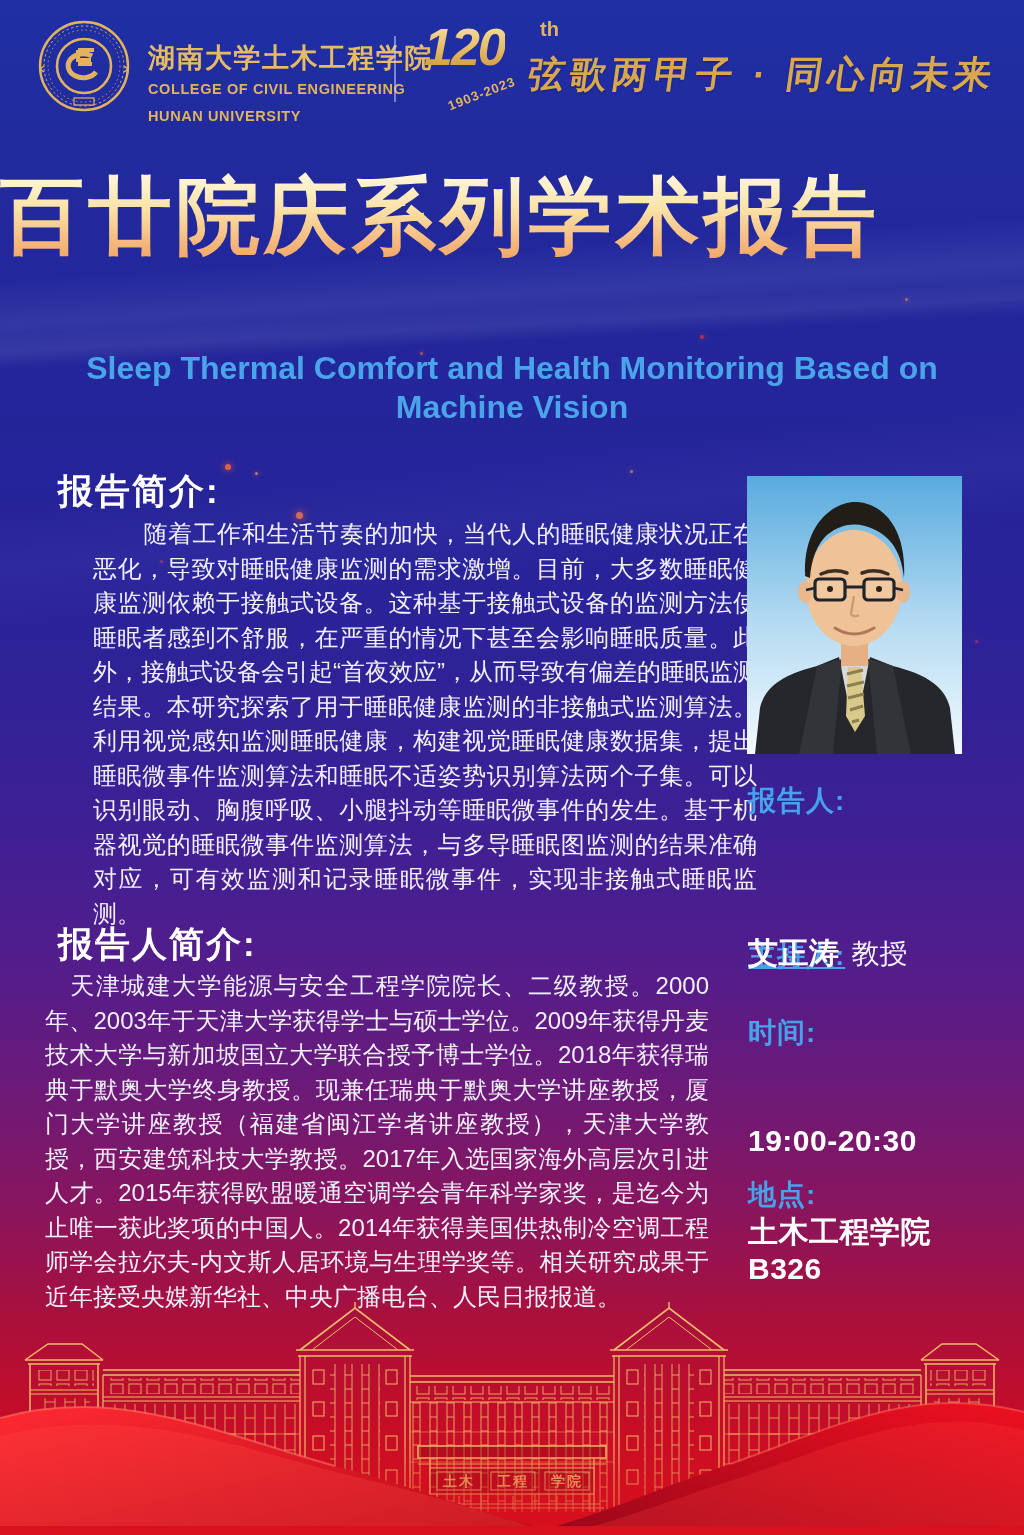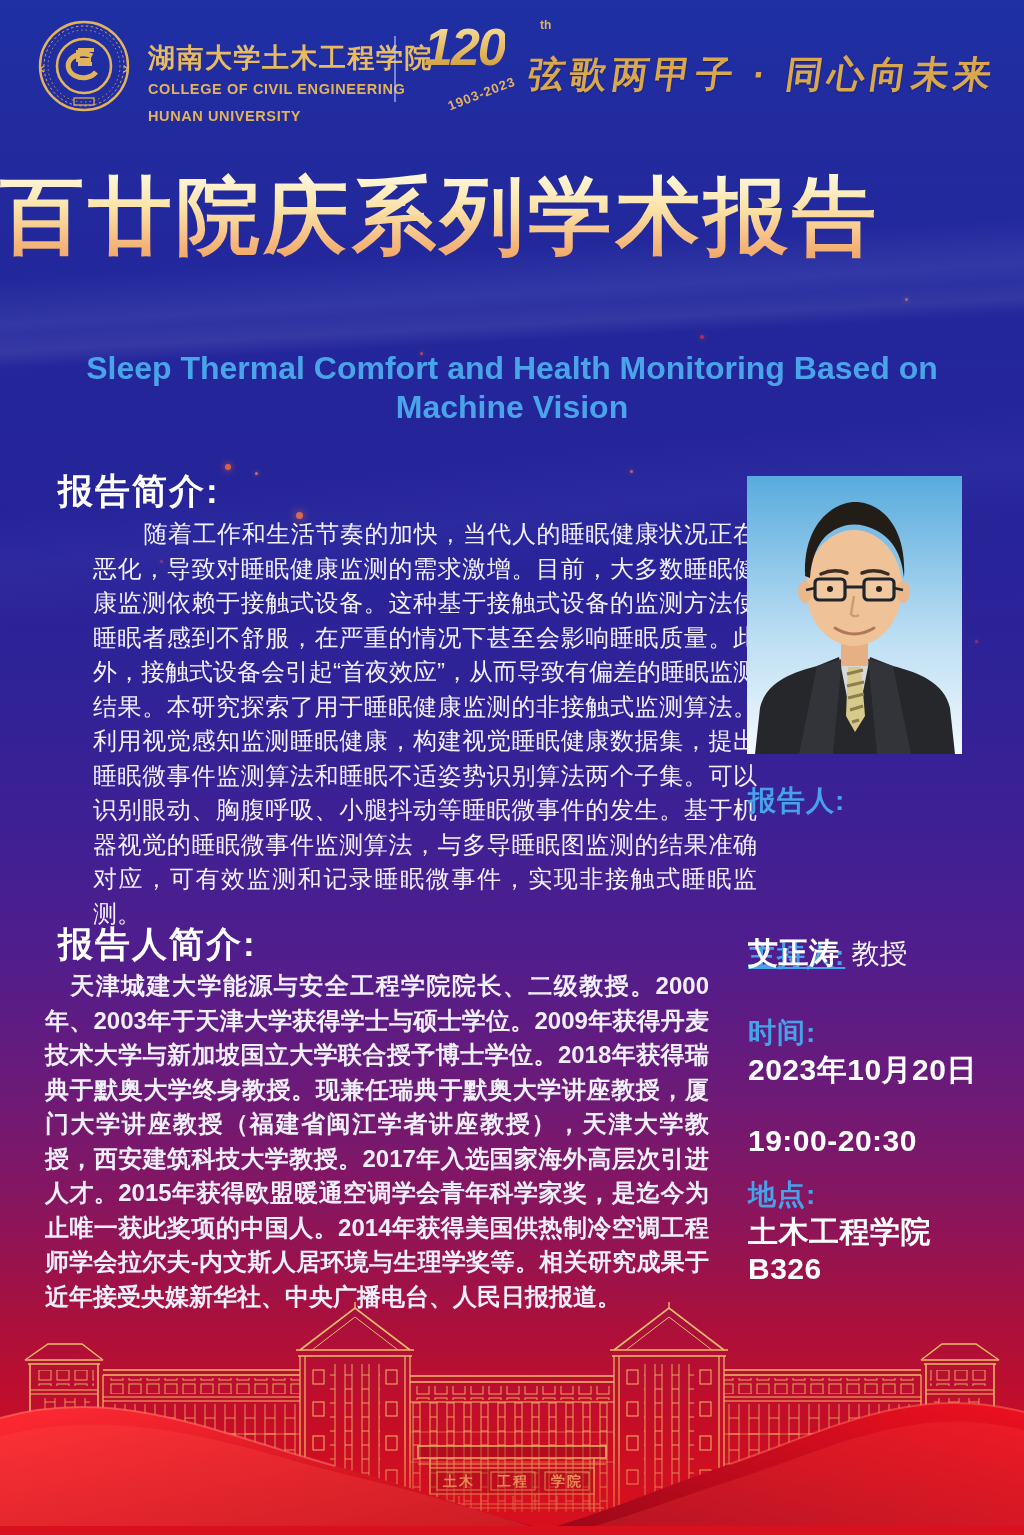--- a/index.html
+++ b/index.html
@@ -20,21 +20,21 @@
       background:linear-gradient(180deg,rgba(150,160,255,0),rgba(150,160,255,.05),rgba(150,160,255,0));}
   
   .p{position:absolute;border-radius:50%;pointer-events:none;}
   
   .college-cn{font-size:27px;font-weight:bold;color:#e7bb63;letter-spacing:1.5px;margin-top:8px;}
   .college-en{font-size:14.5px;font-weight:bold;color:#e2b35f;letter-spacing:.6px;line-height:19px;margin-top:4px;}
   .divider{left:394px;top:36px;width:2px;height:66px;background:rgba(195,210,255,.55);}
   .anniv-num{left:424px;top:14px;font-size:52px;line-height:66px;font-weight:900;font-style:italic;
      background:linear-gradient(180deg,#f8e3a6 10%,#e4b963 55%,#c08c2e 100%);
      -webkit-background-clip:text;background-clip:text;color:transparent;letter-spacing:-2px;}
-  .anniv-th{left:540px;top:18px;font-size:12px;font-weight:bold;color:#e2b35f;text-align:right;}
+  .anniv-th{left:540px;top:18px;font-size:20px;font-weight:bold;color:#e2b35f;text-align:right;}
   .anniv-years{left:446px;top:86px;font-size:13px;font-weight:bold;color:#e2b35f;
      transform:rotate(-21deg);letter-spacing:1px;}
   .slogan{right:28px;top:50px;font-size:37px;font-weight:bold;color:#d9a84e;
      letter-spacing:5px;transform:skewX(-8deg);text-shadow:0 1px 2px rgba(0,0,0,.25);}
   
   .series-title{top:166px;width:100%;text-align:left;font-size:84px;line-height:100px;font-weight:900;letter-spacing:4px;
      background:linear-gradient(180deg,#fef7dd 8%,#fbe3a8 42%,#f4b478 80%,#ef9f5e 100%);
      -webkit-background-clip:text;background-clip:text;color:transparent;}
   .topic-cn{top:283px;width:100%;text-align:center;font-size:42px;font-weight:900;color:#ffffff;letter-spacing:1px;}
   .topic-en{top:349px;width:100%;text-align:center;font-size:32px;line-height:39px;font-weight:bold;color:#4aa4ea;}
@@ -99,21 +99,21 @@
   <div class="abs series-title">百廿院庆系列学术报告</div>
   <div class="abs topic-en" style="top:349px;">
     <div>Sleep Thermal Comfort and Health Monitoring Based on</div>
     <div>Machine Vision</div>
   </div>
 
   <div class="abs sec-head" style="left:58px;top:468px;">报告简介:</div>
   <div class="abs body-text abstract-body" style="left:45px;top:517px;margin-left:48px;">随着工作和生活节奏的加快，当代人的睡眠健康状况正在恶化，导致对睡眠健康监测的需求激增。目前，大多数睡眠健康监测依赖于接触式设备。这种基于接触式设备的监测方法使睡眠者感到不舒服，在严重的情况下甚至会影响睡眠质量。此外，接触式设备会引起“首夜效应”，从而导致有偏差的睡眠监测结果。本研究探索了用于睡眠健康监测的非接触式监测算法。利用视觉感知监测睡眠健康，构建视觉睡眠健康数据集，提出睡眠微事件监测算法和睡眠不适姿势识别算法两个子集。可以识别眼动、胸腹呼吸、小腿抖动等睡眠微事件的发生。基于机器视觉的睡眠微事件监测算法，与多导睡眠图监测的结果准确对应，可有效监测和记录睡眠微事件，实现非接触式睡眠监测。</div>
 
   <div class="abs sec-head" style="left:58px;top:921px;">报告人简介:</div>
-  <div class="abs body-text bio-body" style="left:45px;top:969px;font-weight:bold;">天津城建大学能源与安全工程学院院长、二级教授。2000年、2003年于天津大学获得学士与硕士学位。2009年获得丹麦技术大学与新加坡国立大学联合授予博士学位。2018年获得瑞典于默奥大学终身教授。现兼任瑞典于默奥大学讲座教授，厦门大学讲座教授（福建省闽江学者讲座教授），天津大学教授，西安建筑科技大学教授。2017年入选国家海外高层次引进人才。2015年获得欧盟暖通空调学会青年科学家奖，是迄今为止唯一获此奖项的中国人。2014年获得美国供热制冷空调工程师学会拉尔夫-内文斯人居环境与生理学奖等。相关研究成果于近年接受央媒新华社、中央广播电台、人民日报报道。</div>
+  <div class="abs body-text bio-body" style="left:45px;top:969px;">天津城建大学能源与安全工程学院院长、二级教授。2000年、2003年于天津大学获得学士与硕士学位。2009年获得丹麦技术大学与新加坡国立大学联合授予博士学位。2018年获得瑞典于默奥大学终身教授。现兼任瑞典于默奥大学讲座教授，厦门大学讲座教授（福建省闽江学者讲座教授），天津大学教授，西安建筑科技大学教授。2017年入选国家海外高层次引进人才。2015年获得欧盟暖通空调学会青年科学家奖，是迄今为止唯一获此奖项的中国人。2014年获得美国供热制冷空调工程师学会拉尔夫-内文斯人居环境与生理学奖等。相关研究成果于近年接受央媒新华社、中央广播电台、人民日报报道。</div>
 
   <svg class="abs photo" viewBox="0 0 215 278">
     <defs>
       <linearGradient id="sky" x1="0" y1="0" x2="0" y2="1">
         <stop offset="0" stop-color="#58abde"></stop>
           <stop offset=".55" stop-color="#b8dcf2"></stop>
           <stop offset="1" stop-color="#f2fafe"></stop>
       </linearGradient>
     </defs>
     <rect width="215" height="278" fill="url(#sky)"></rect>
@@ -142,21 +142,20 @@
   </svg>
 
   <div class="abs blue-label" style="left:748px;top:782px;">报告人:</div>
 
   <div class="abs blue-label" style="left:748px;top:937px;text-decoration:underline;">主持人:</div>
   <div class="abs" style="left:748px;top:933px;">
     <span class="val">艾正涛</span><span class="val-title">教授</span>
   </div>
 
   <div class="abs blue-label" style="left:748px;top:1014px;">时间:</div>
-  <div class="abs val" style="left:748px;top:1050px;">2023年10月20日</div>
   <div class="abs val" style="left:748px;top:1092px;margin-top:32px;">19:00-20:30</div>
 
   <div class="abs blue-label" style="left:748px;top:1176px;">地点:</div>
   <div class="abs val" style="left:748px;top:1212px;">土木工程学院</div>
   <div class="abs val" style="left:748px;top:1252px;">B326</div>
 
   <svg class="abs" style="left:0;top:1298px;" width="1024" height="237" viewBox="0 0 1024 237">
     <defs>
       <g id="ladder">
         <path d="M0,0 V110" stroke="#e9b363" stroke-width=".9"></path>

